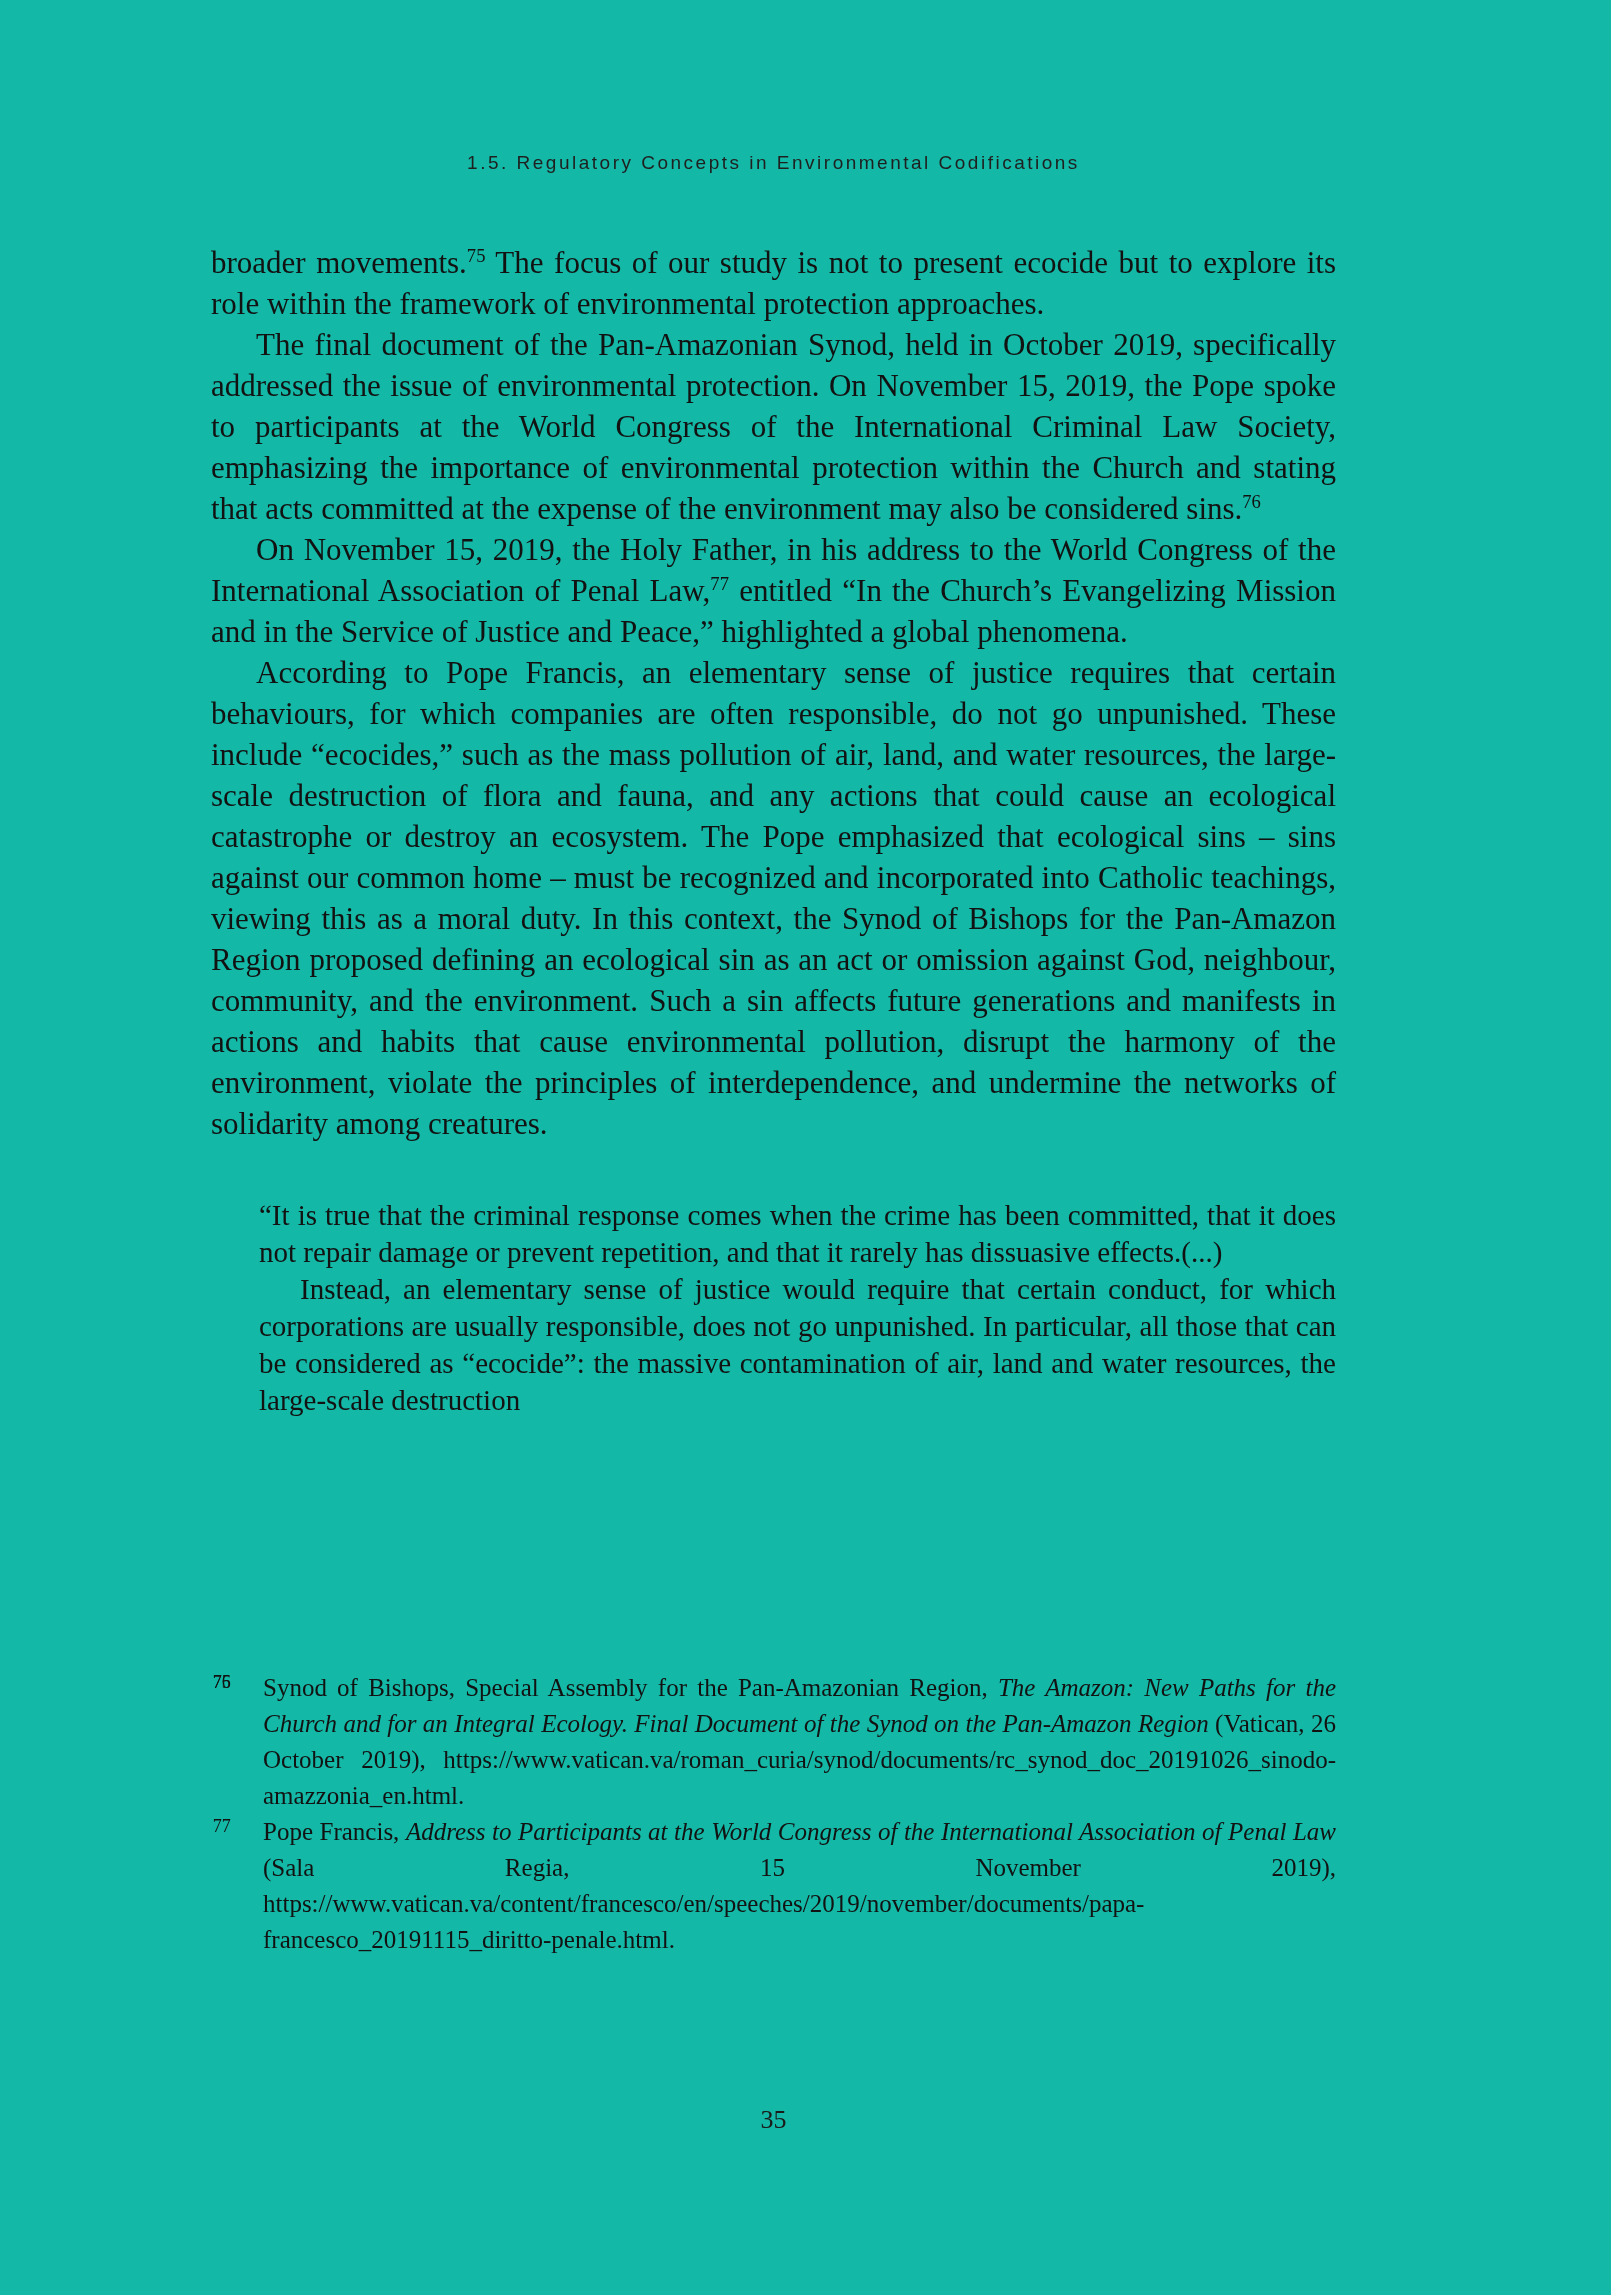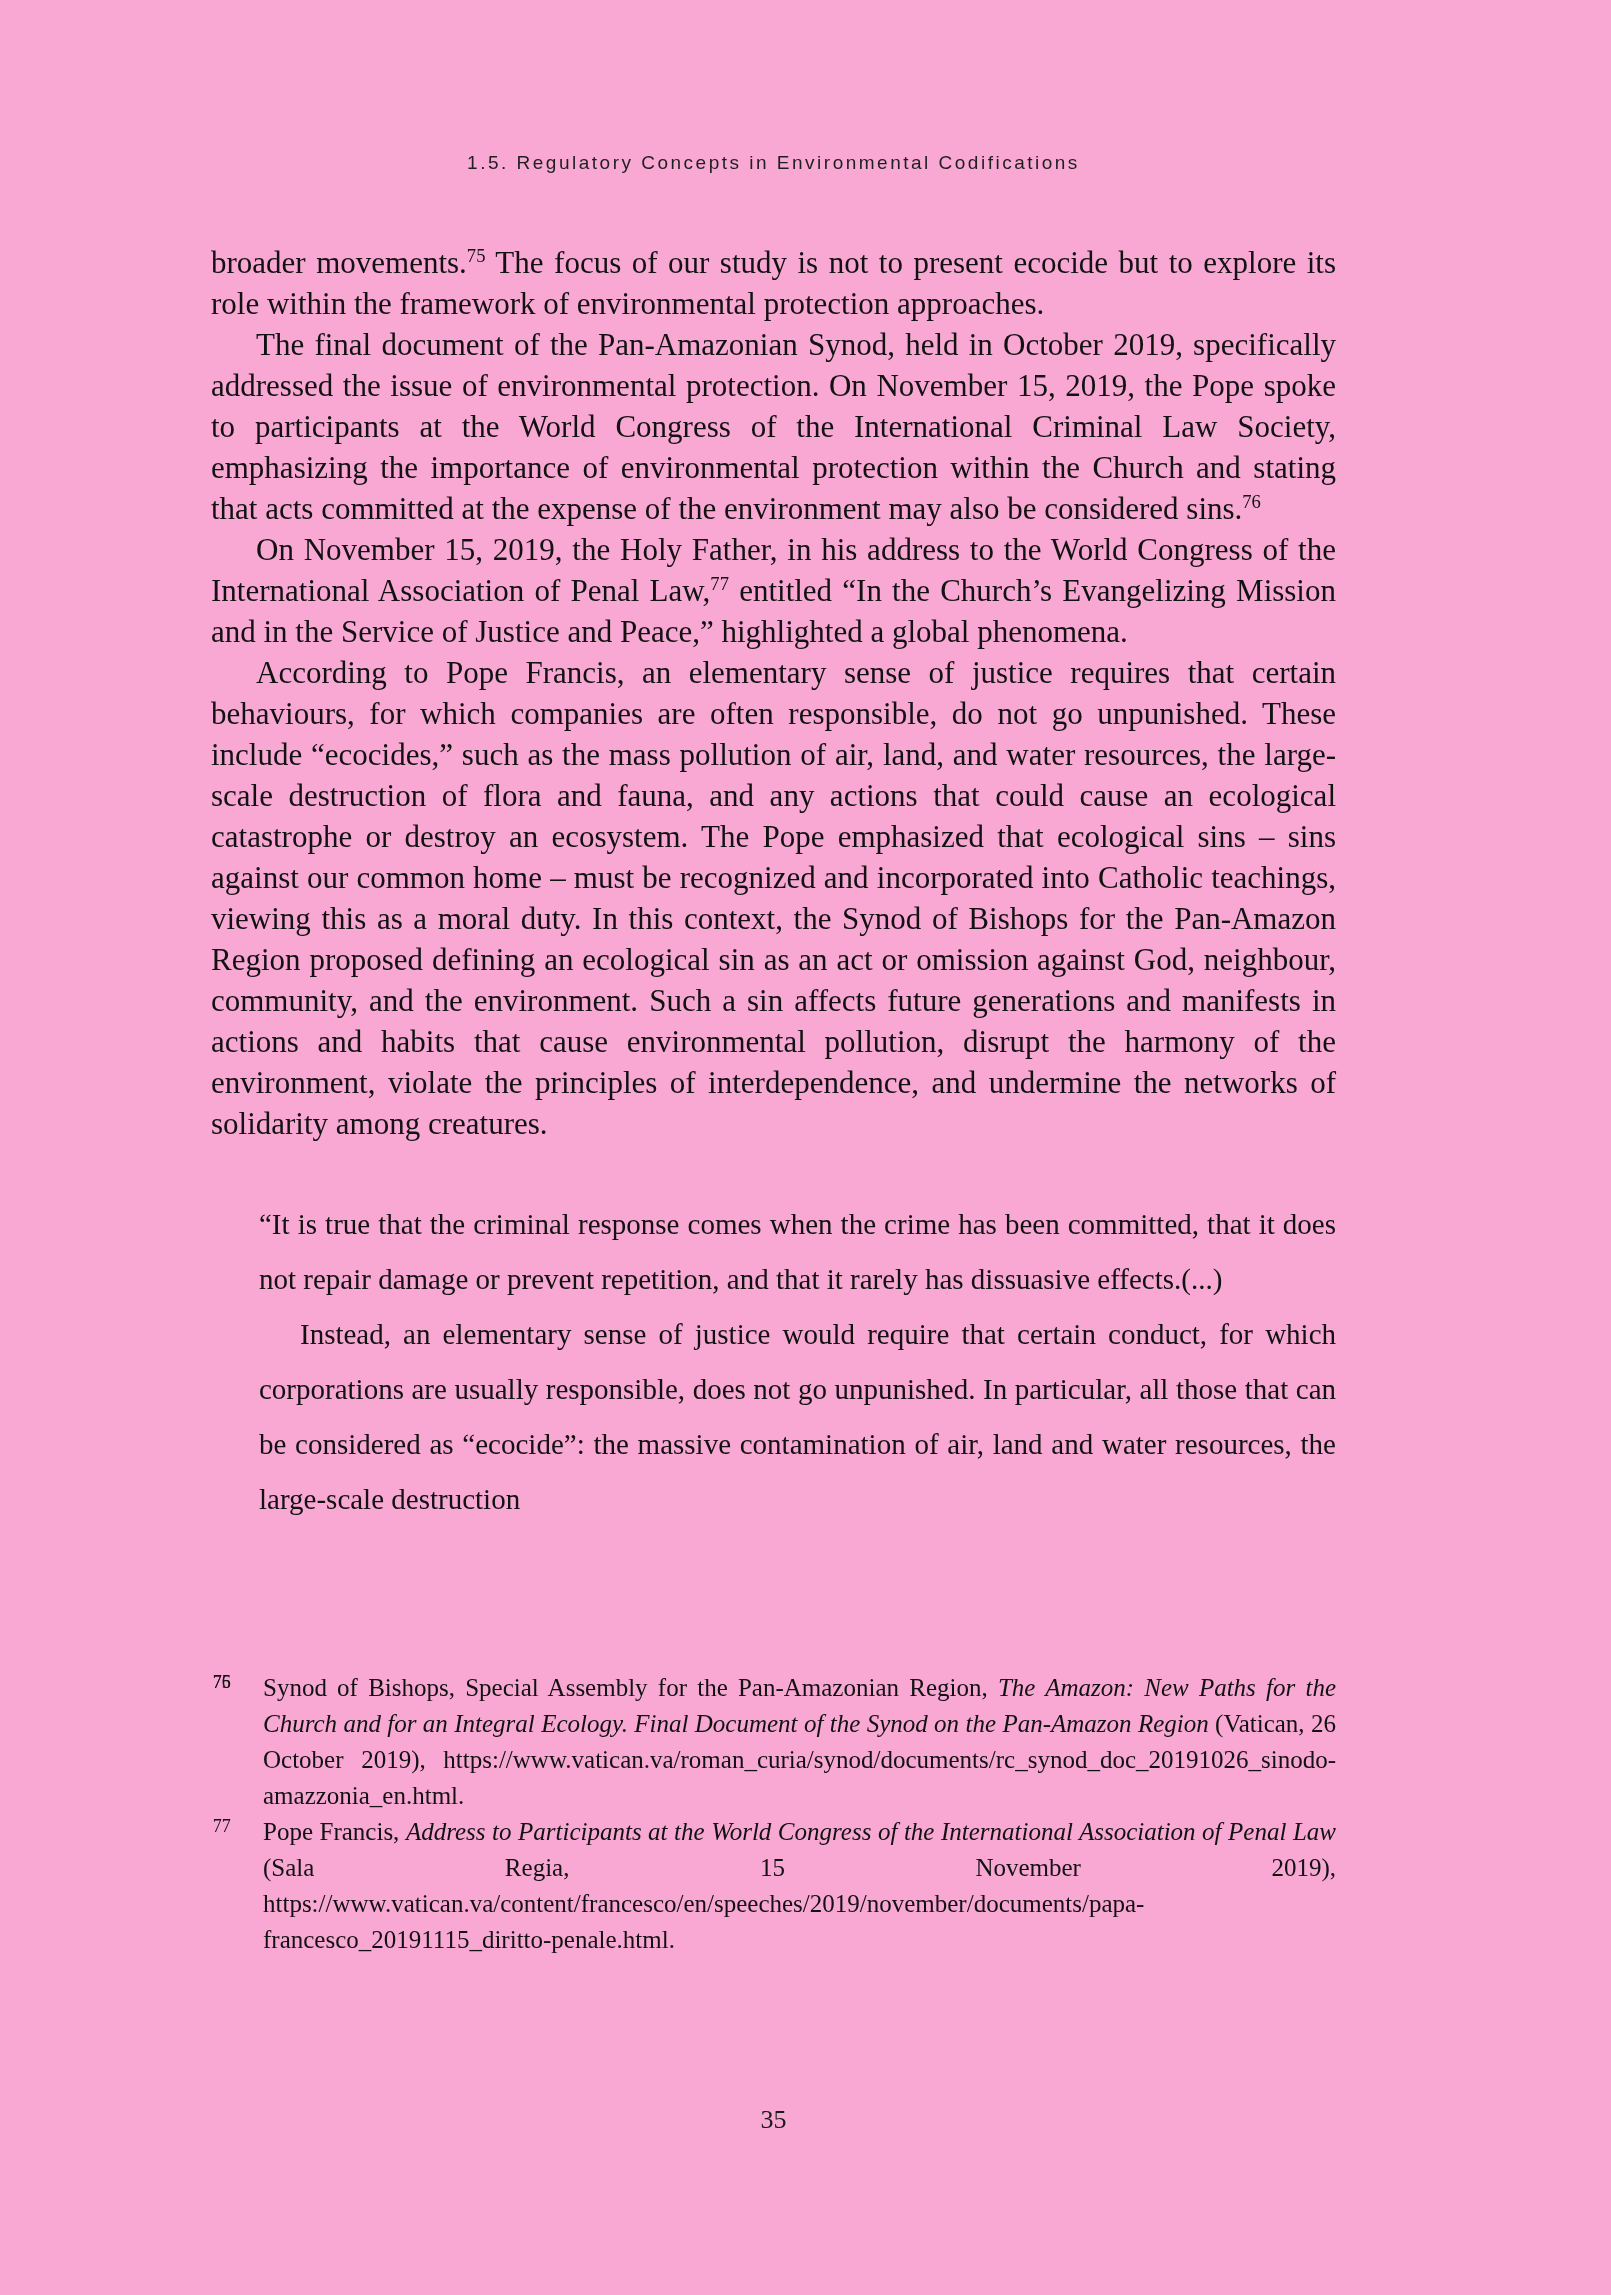--- a/index.html
+++ b/index.html
@@ -1,21 +1,21 @@
 <!DOCTYPE html>
 <html style="font-size:13.2px"><head>
 <meta charset="utf-8">
 <style>
   html, body { margin: 0; padding: 0; background: #e8e8e8; }
   .page {
     position: relative;
     width: 1612px;
     height: 2295px;
     margin: 0 auto;
-    background: #f9a8d4;
+    background: #14b8a6;
     color: #141414;
     overflow: hidden;
   }
   .running-header {
     position: absolute;
     top: 152px;
     left: 211px;
     width: 1125px;
     text-align: center;
     font-family: "Liberation Sans", sans-serif;
@@ -41,21 +41,21 @@
   sup.sup {
     font-size: 0.60em;
     line-height: 0;
     vertical-align: super;
     letter-spacing: 0;
   }
   .block-quote {
     margin-top: 53px;
     margin-left: 48px;
     font-size: 29px;
-    line-height: 55px;
+    line-height: 37px;
   }
   .block-quote .para.indent { text-indent: 41px; }
   .footnotes {
     position: absolute;
     top: 1670px;
     left: 211px;
     width: 1125px;
     font-family: "Liberation Serif", serif;
     font-size: 25px;
     line-height: 36px;

